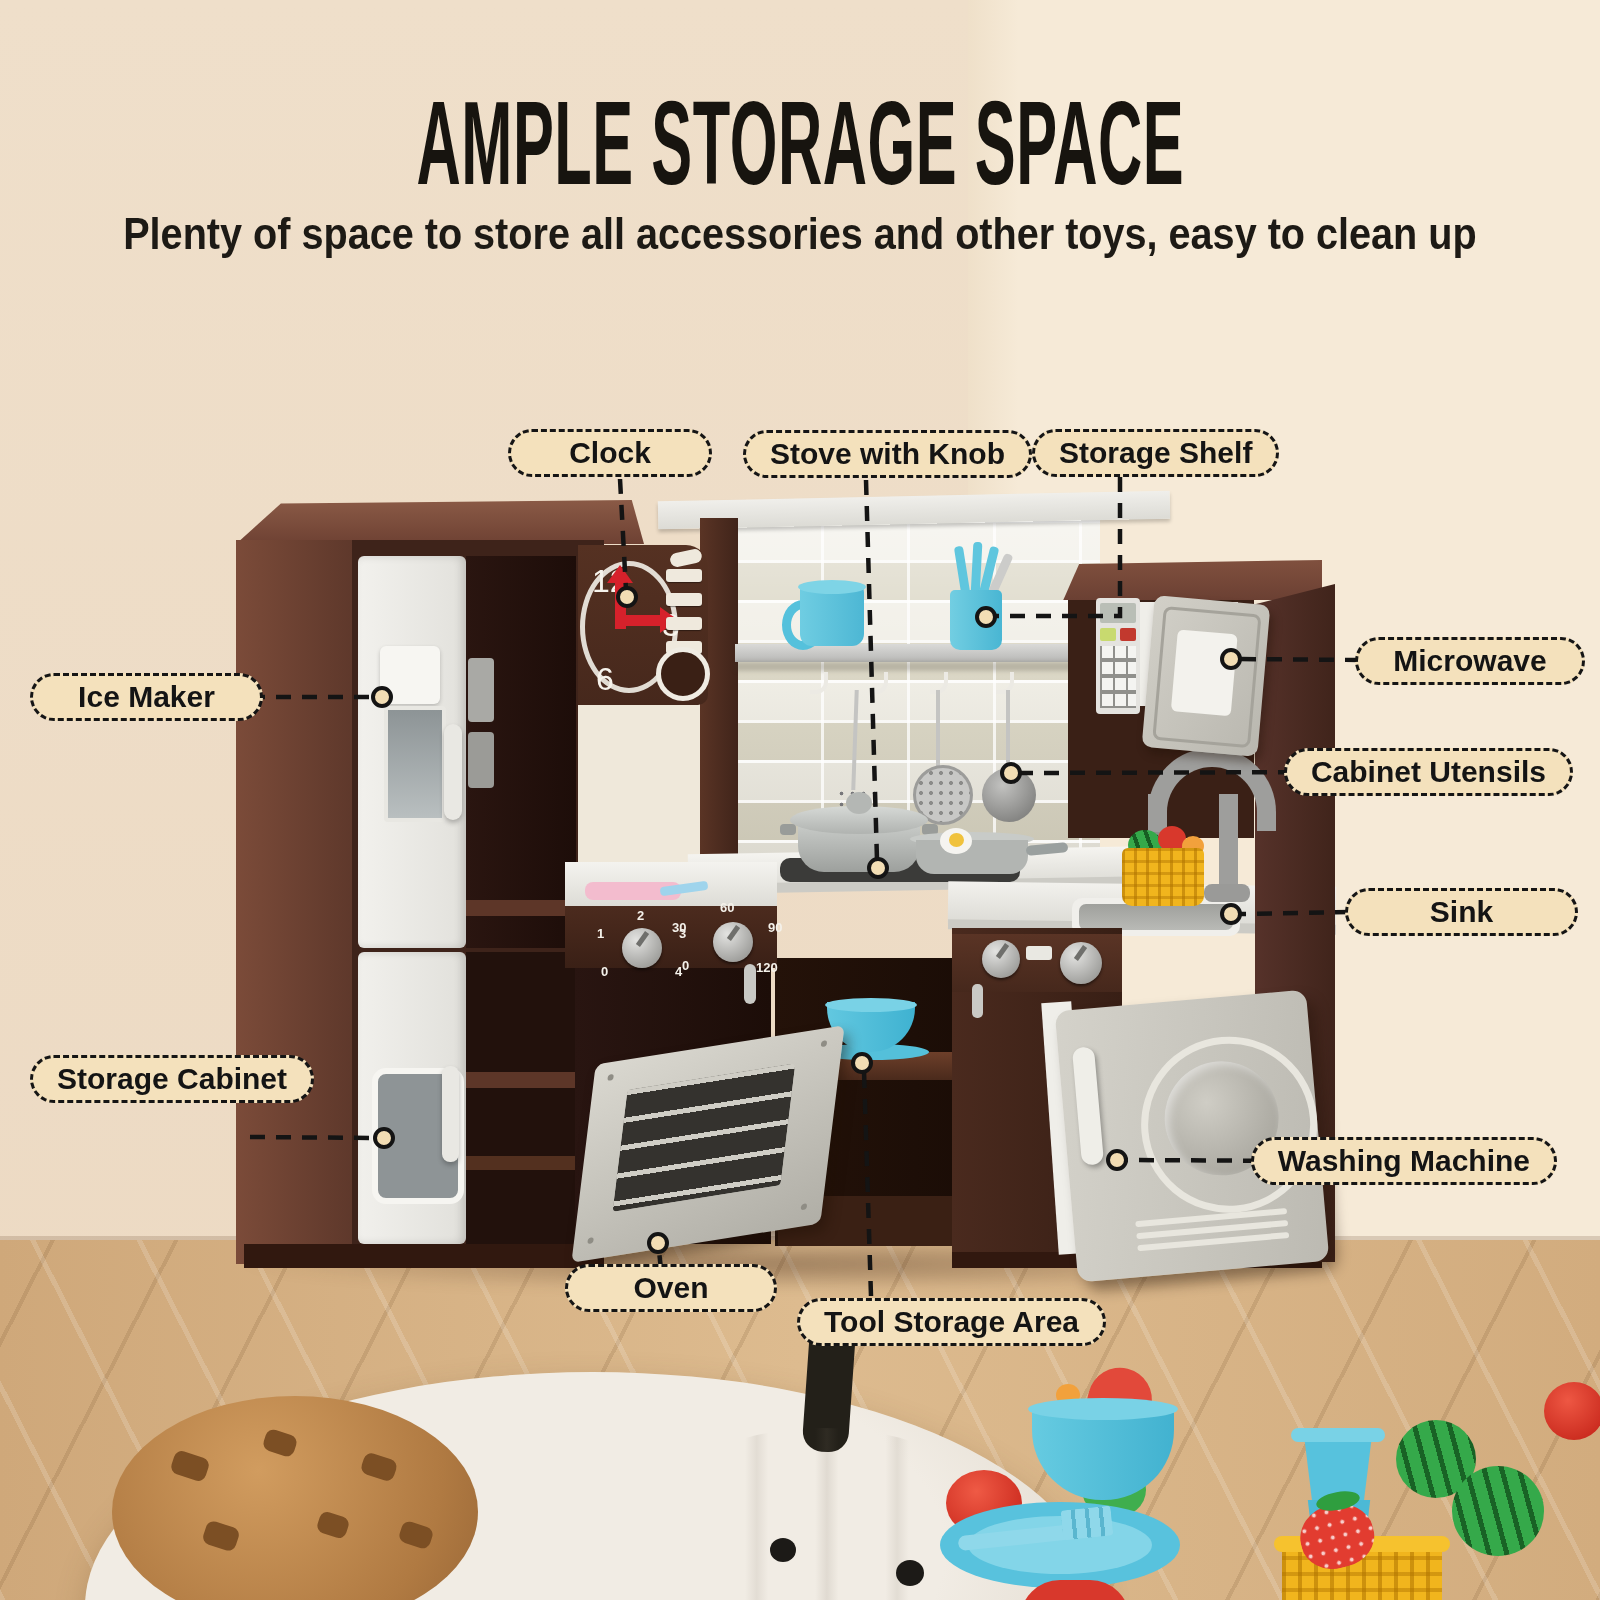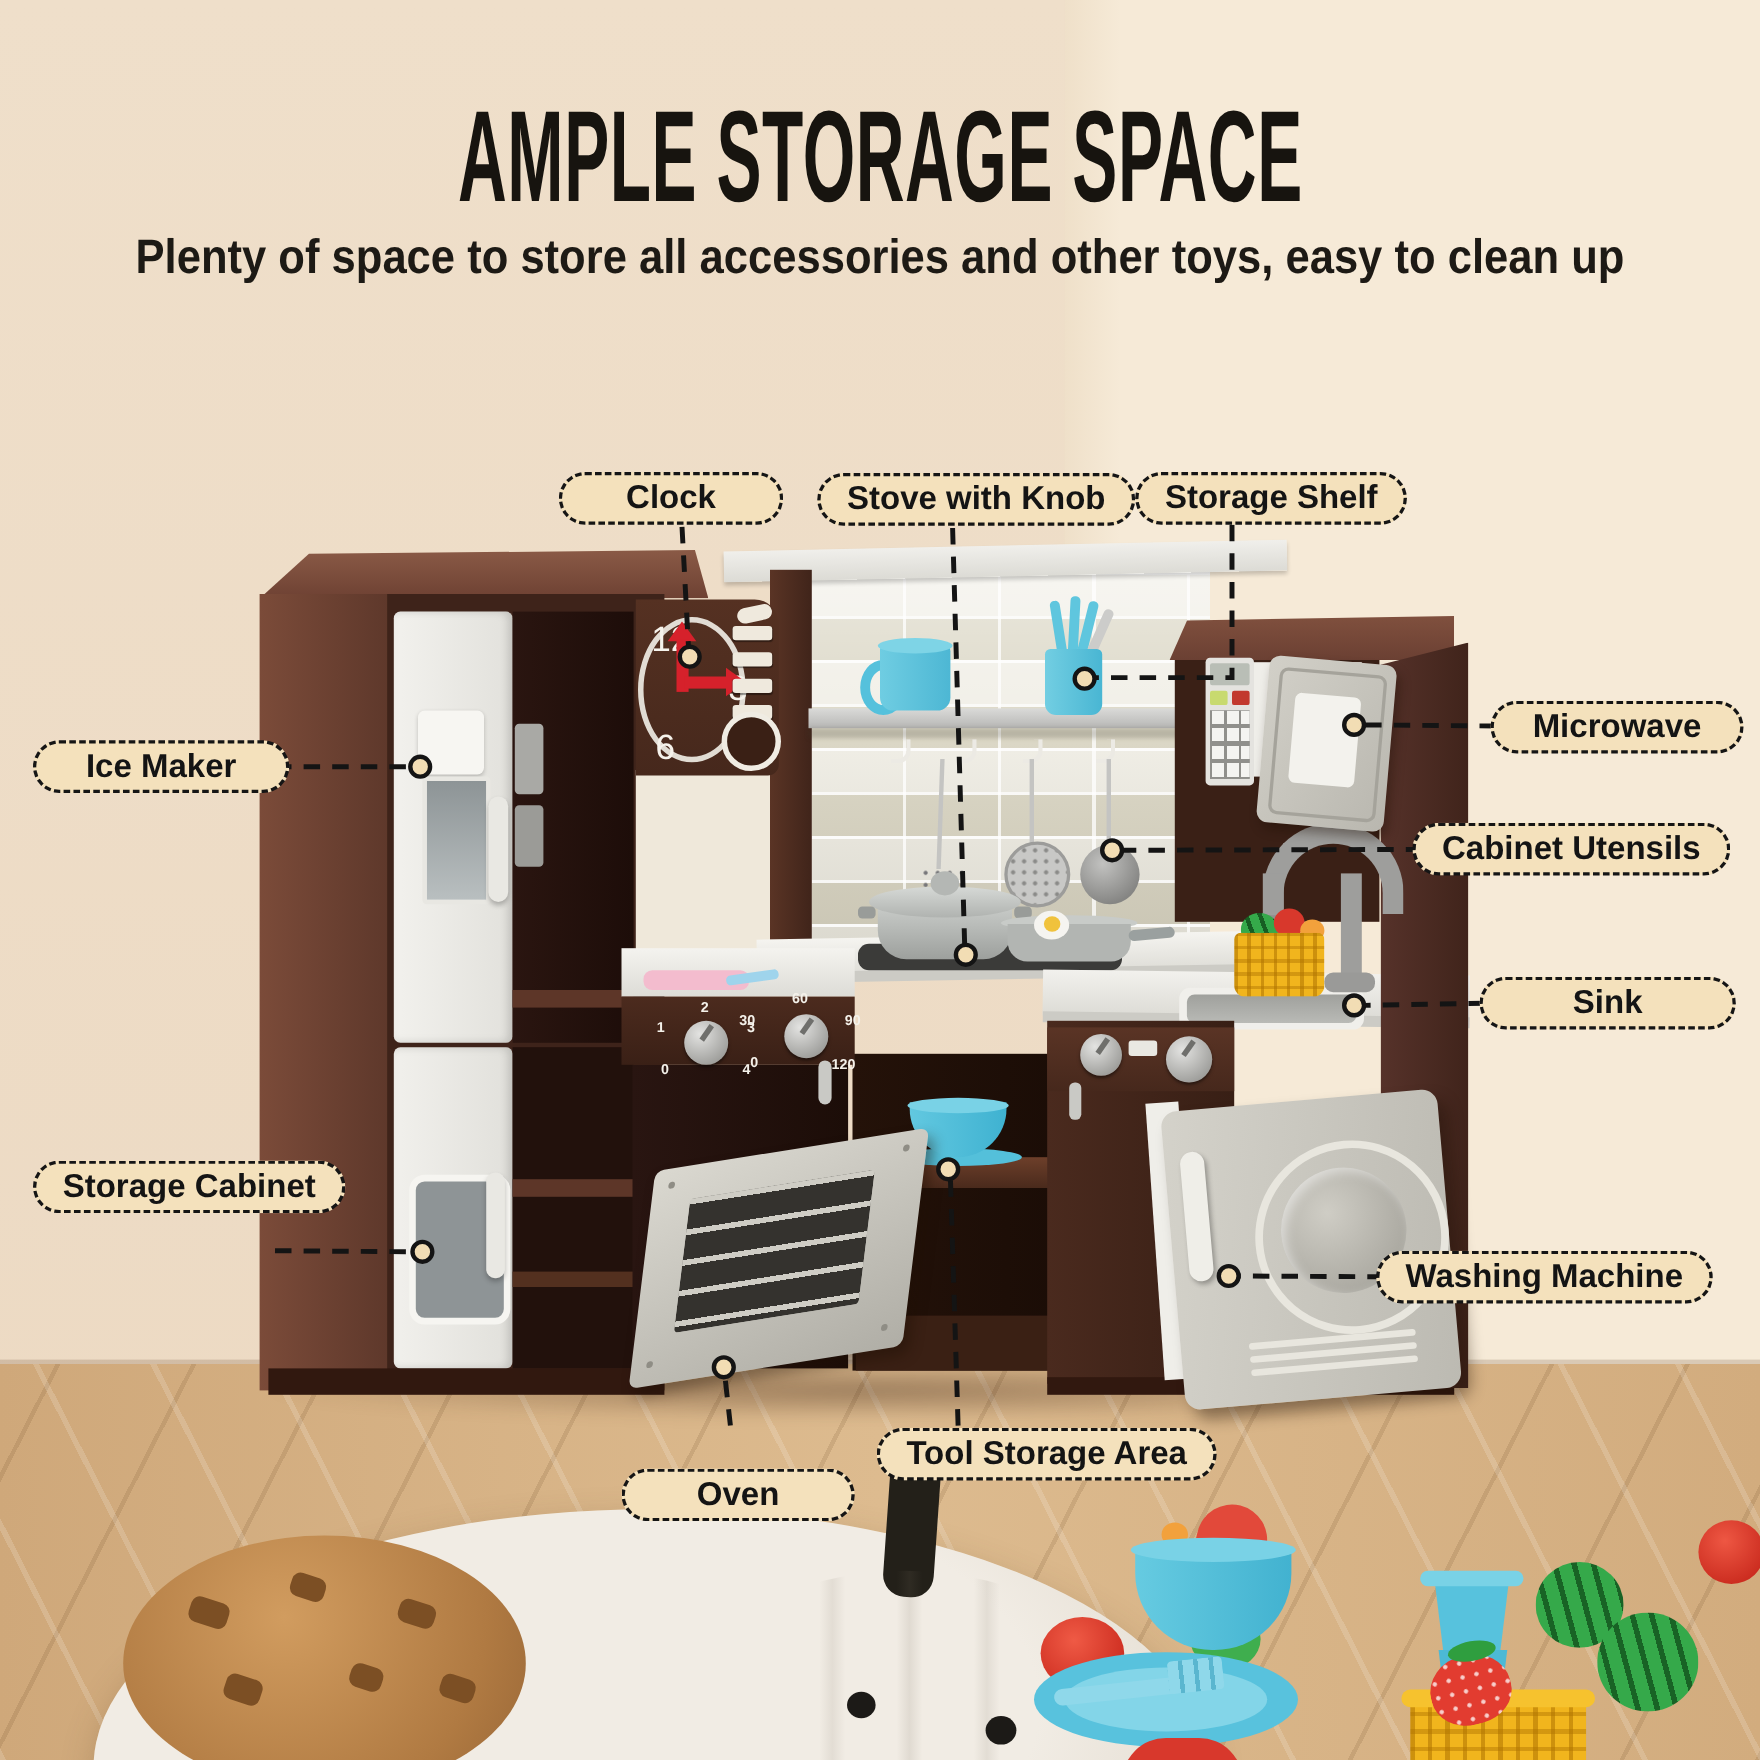--- a/index.html
+++ b/index.html
@@ -37,21 +37,21 @@
     font-size:30px;font-weight:bold;white-space:nowrap;z-index:50;box-sizing:border-box;}
   #co-clock{left:508px;top:429px;min-width:204px;}
   #co-stove{left:743px;top:430px;min-width:244px;}
   #co-shelf{left:1032px;top:429px;min-width:216px;}
   #co-ice{left:30px;top:673px;min-width:233px;}
   #co-micro{right:15px;top:637px;min-width:230px;}
   #co-utensils{right:27px;top:748px;min-width:233px;}
   #co-sink{right:22px;top:888px;min-width:233px;}
   #co-cabinet{left:30px;top:1055px;min-width:233px;}
   #co-washer{right:43px;top:1137px;min-width:250px;}
-  #co-oven{left:565px;top:1335px;min-width:212px;}
+  #co-oven{left:565px;top:1264px;min-width:212px;}
   #co-tool{left:797px;top:1298px;min-width:250px;}
 
   #leaders{left:0;top:0;width:1600px;height:1600px;z-index:40;pointer-events:none;}
 
   
   .woodgrain{background-image:repeating-linear-gradient(90deg,rgba(0,0,0,.08) 0 3px,rgba(0,0,0,0) 3px 26px);}
   #fridge-top{left:236px;top:500px;width:408px;height:44px;background:linear-gradient(180deg,#8a5a46,#6e4133);
     clip-path:polygon(0 100%,11% 8%,97% 0,100% 100%);}
   #fridge-side{left:236px;top:540px;width:118px;height:724px;
     background:linear-gradient(90deg,#7b4b39,#5e382b);}

